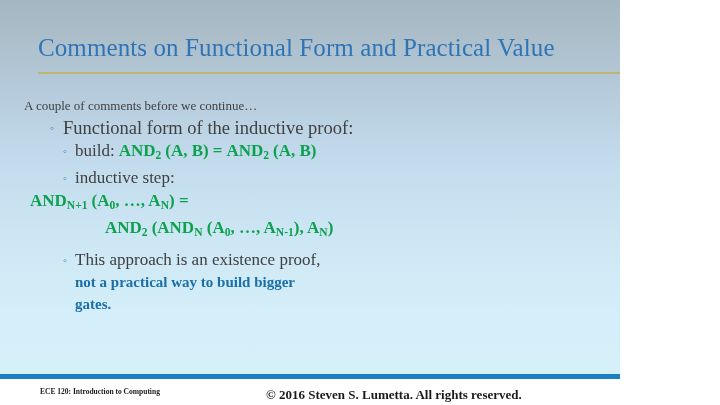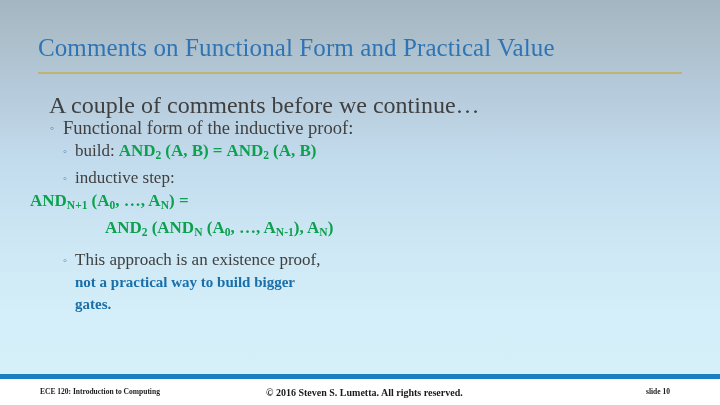--- a/index.html
+++ b/index.html
@@ -5,21 +5,21 @@
   html, body {
     margin: 0;
     padding: 0;
     background: #ffffff;
   }
   body {
     font-family: "Liberation Serif", "DejaVu Serif", serif;
   }
   .slide {
     position: relative;
-    width: 720px;
+    width: 620px;
     height: 405px;
     overflow: hidden;
     background: linear-gradient(to bottom,
         #a4b6c1 0%,
         #abbdc8 8%,
         #b5cadb 22%,
         #c3dced 40%,
         #cde6f4 58%,
         #d4eff9 78%,
         #d6f0fa 92%,
@@ -53,22 +53,22 @@
     left: 0;
     top: 94px;
     width: 720px;
   }
   .line {
     position: relative;
     color: #404040;
     white-space: nowrap;
   }
   .lvl0 {
-    margin-left: 49px;
-    font-size: 24px;
+    margin-left: 24px;
+    font-size: 13px;
     line-height: 23px;
   }
   .lvl1 {
     margin-left: 50px;
     font-size: 18.5px;
     line-height: 23px;
     padding-left: 13px;
   }
   .lvl2 {
     margin-left: 63px;
@@ -142,21 +142,21 @@
     top: 8px;
     font-size: 7.5px;
     font-weight: bold;
     color: #1a1a1a;
     white-space: nowrap;
   }
   .footer-center {
     position: absolute;
     left: 266px;
     top: 8px;
-    font-size: 10px;
+    font-size: 13px;
     font-weight: bold;
     color: #1a1a1a;
     white-space: nowrap;
   }
   .footer-right {
     position: absolute;
     left: 646px;
     top: 8px;
     font-size: 7.5px;
     font-weight: bold;

